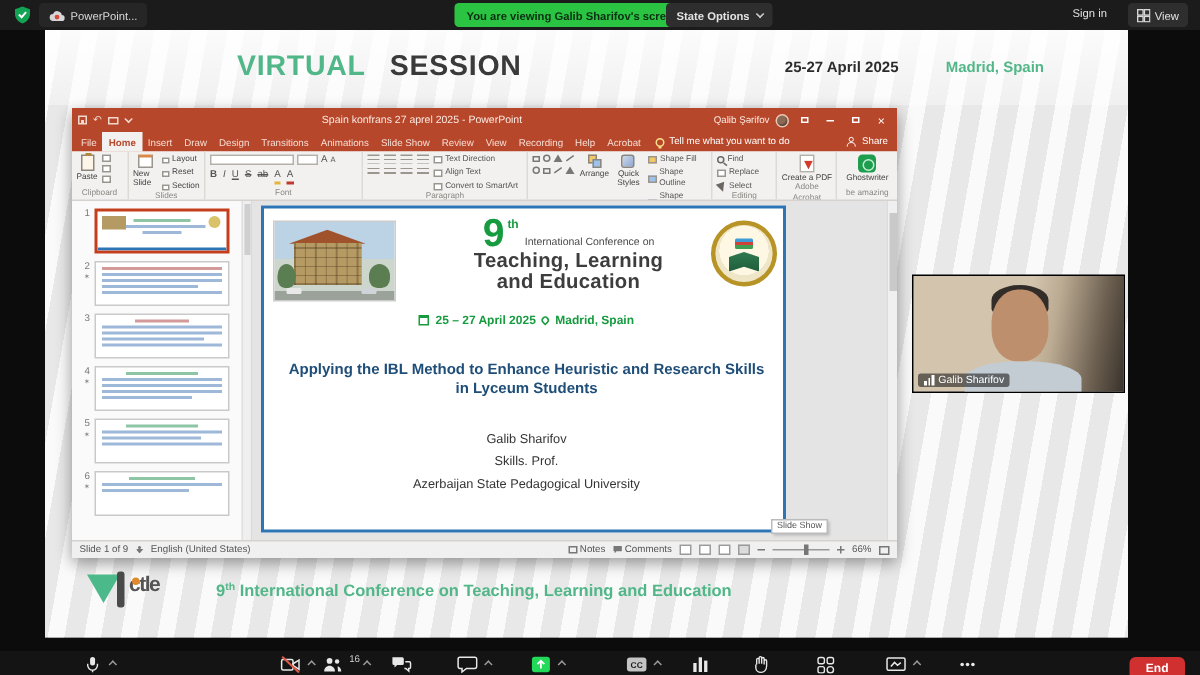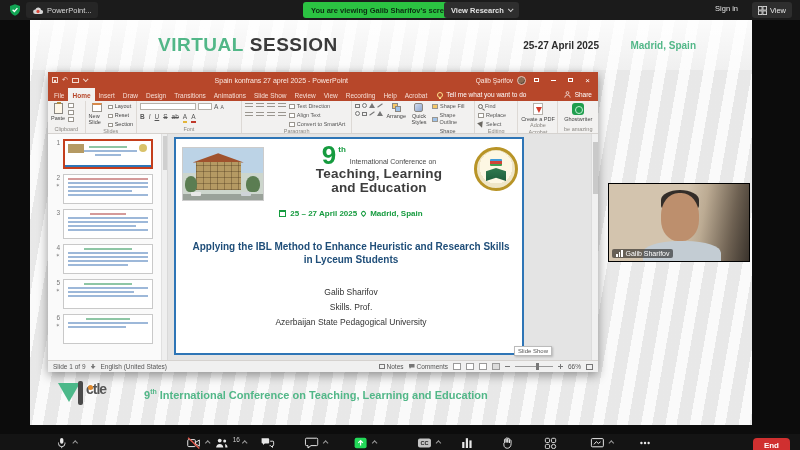--- a/index.html
+++ b/index.html
@@ -19,21 +19,21 @@
   .signin{position:absolute;right:62px;top:4px;color:#e3e3e3;font-size:7.5px;}
   .viewbtn{position:absolute;right:8px;top:2px;height:16px;display:flex;align-items:center;gap:3px;
            background:#2e2e2e;border-radius:3px;padding:0 6px;color:#e3e3e3;font-size:7.5px;}
   .caret-dn{width:4px;height:4px;border-right:1px solid #cfcfcf;border-bottom:1px solid #cfcfcf;transform:rotate(45deg) translateY(-1px);}
 
   
   .share{position:absolute;left:30px;top:20px;width:722px;height:405px;overflow:hidden;background:#ededed;
          background-image:repeating-linear-gradient(100deg,rgba(255,255,255,.75) 0 11px,rgba(228,228,228,.55) 11px 24px);}
   .hdr{position:absolute;left:0;top:0;width:100%;height:50px;background:linear-gradient(rgba(255,255,255,.85),rgba(255,255,255,.35));display:flex;align-items:center;}
   .hdr-title{position:absolute;left:128px;font-size:19px;font-weight:bold;letter-spacing:.5px;color:#3a3a3a;}
-  .hdr-title .grn{color:#52b788;margin-right:6px;}
+  .hdr-title .grn{color:#52b788;margin-right:16px;}
   .hdr-dates{position:absolute;right:153px;font-size:10px;font-weight:bold;color:#2c2c2c;}
   .hdr-loc{position:absolute;right:56px;font-size:10px;font-weight:bold;color:#52b788;}
 
   
   .footer{position:absolute;left:28px;top:356px;height:36px;display:flex;align-items:center;gap:14px;}
   .lg-wrap{position:relative;width:72px;height:30px;}
   .lg-tri{position:absolute;left:0;top:4px;width:0;height:0;border-left:11px solid transparent;border-right:11px solid transparent;border-top:19px solid #4cb98a;}
   .lg-bar{position:absolute;left:20px;top:2px;width:5px;height:24px;background:#4a4a4a;border-radius:2px;}
   .lg-dot{position:absolute;left:30px;top:6px;width:5px;height:5px;border-radius:50%;background:#e08a2e;}
   .lg-txt{position:absolute;left:28px;top:2px;font-size:14px;font-weight:bold;color:#555;letter-spacing:-1px;}
@@ -199,21 +199,21 @@
       <svg width="12" height="9" viewBox="0 0 12 9">
         <path d="M3.4 8a2.3 2.3 0 0 1 0-4.6A3 3 0 0 1 9.2 4 2 2 0 0 1 9 8z" fill="#d6d6d6"></path>
         <circle cx="6" cy="5.4" r="1.6" fill="#d9483b"></circle>
       </svg>
       <span>PowerPoint...</span>
     </div>
     <div class="banner">
       <span>You are viewing Galib Sharifov's screen</span>
     </div>
     <div class="viewopts">
-      <span>View Research</span>
+      <span>State Options</span>
       <span class="caret-dn"></span>
     </div>
     <span class="signin">Sign in</span>
     <div class="viewbtn">
       <svg width="9" height="9" viewBox="0 0 10 10">
         <rect x="0.5" y="0.5" width="4" height="4" fill="none" stroke="#d8d8d8"></rect>
         <rect x="5.5" y="0.5" width="4" height="4" fill="none" stroke="#d8d8d8"></rect>
         <rect x="0.5" y="5.5" width="4" height="4" fill="none" stroke="#d8d8d8"></rect>
         <rect x="5.5" y="5.5" width="4" height="4" fill="none" stroke="#d8d8d8"></rect>
       </svg>

